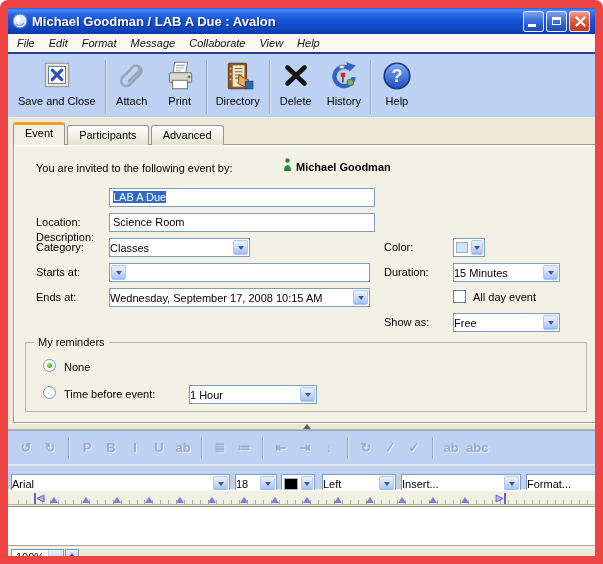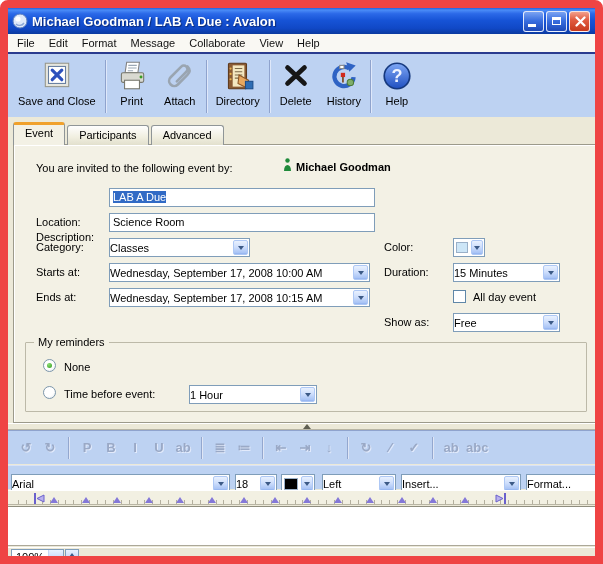--- a/index.html
+++ b/index.html
@@ -19,21 +19,21 @@
   .winbtn{width:21px;height:21px;border:1px solid rgba(255,255,255,.85);border-radius:3px;
     display:flex;align-items:center;justify-content:center;position:relative;}
   .winbtn.min,.winbtn.max{background:linear-gradient(180deg,#7ba3f2 0%,#3a6fe0 45%,#1d49b8 100%);}
   .winbtn.close{background:linear-gradient(180deg,#f3a08b 0%,#e25d42 40%,#c73a1d 100%);}
   .glyph-min{width:8px;height:3px;background:#fff;position:absolute;left:4px;bottom:4px;}
   .glyph-max{width:9px;height:8px;border:1px solid #fff;border-top:3px solid #fff;}
 
   
   .menubar{height:18px;background:#f9f8f3;display:flex;align-items:center;padding-left:2px;
     font-size:11px;color:#111;}
-  .menu-item{padding:2px 7px;}
+  .menu-item{padding:2px 7px;font-style:italic;}
   .navline{height:2px;background:#2a3b8f;}
 
   
   .toolbar{height:63px;background:#bdd2f2;display:flex;align-items:stretch;padding:3px 0 0 3px;}
   .tbtn{display:flex;flex-direction:column;align-items:center;justify-content:flex-start;
     padding:1px 7px 0 7px;}
   .tbtn .ticon{height:36px;display:flex;align-items:center;justify-content:center;}
   .tbtn .tlabel{font-size:11px;color:#000;white-space:nowrap;margin-top:1px;}
   .tb-sep{width:1px;background:#8fa3cd;box-shadow:1px 0 0 #dfe8fa;margin:3px 2px 4px 2px;}
 
@@ -159,36 +159,36 @@
           <rect x="8" y="7" width="16" height="16" fill="#fff" stroke="#667ea0"></rect>
           <path d="M11.5 10.5 L20.5 19.5 M20.5 10.5 L11.5 19.5" stroke="#2b50bd" stroke-width="3" stroke-linecap="round"></path>
         </svg>
       </span>
       <span class="tlabel">Save and Close</span>
     </span>
     <span class="tb-sep"></span>
     <span class="tbtn">
       <span class="ticon">
         <svg width="34" height="34" viewBox="0 0 32 32">
+          <path d="M23 7 c3 3 2.5 5.5 0 8 l-9 9 c-2 2 -4.8 2 -6.8 0 s-2 -4.8 0 -6.8 l10 -10 c1.4 -1.4 3.4 -1.4 4.8 0 s1.4 3.4 0 4.8 l-9 9" fill="none" stroke="#9aa5b1" stroke-width="2.4" stroke-linecap="round"></path>
+        </svg>
+      </span>
+      <span class="tlabel">Attach</span>
+    </span>
+    <span class="tbtn">
+      <span class="ticon">
+        <svg width="34" height="34" viewBox="0 0 32 32">
           <path d="M11 3 h12 l-1.5 10 H9.5 z" fill="#fff" stroke="#808080"></path>
           <path d="M12.5 6 h8 M12.3 8.5 h8 M12 11 h5" stroke="#9aa7b5" stroke-width="1" fill="none"></path>
           <rect x="6" y="13" width="21" height="9" rx="1.5" fill="#d9d9d1" stroke="#77776d"></rect>
           <circle cx="24.5" cy="17" r="1.4" fill="#3a9d23"></circle>
           <rect x="9" y="20" width="14" height="8" fill="#fff" stroke="#77776d"></rect>
         </svg>
       </span>
       <span class="tlabel">Print</span>
-    </span>
-    <span class="tbtn">
-      <span class="ticon">
-        <svg width="34" height="34" viewBox="0 0 32 32">
-          <path d="M23 7 c3 3 2.5 5.5 0 8 l-9 9 c-2 2 -4.8 2 -6.8 0 s-2 -4.8 0 -6.8 l10 -10 c1.4 -1.4 3.4 -1.4 4.8 0 s1.4 3.4 0 4.8 l-9 9" fill="none" stroke="#9aa5b1" stroke-width="2.4" stroke-linecap="round"></path>
-        </svg>
-      </span>
-      <span class="tlabel">Attach</span>
     </span>
     <span class="tb-sep"></span>
     <span class="tbtn">
       <span class="ticon">
         <svg width="34" height="34" viewBox="0 0 32 32">
           <rect x="7" y="4" width="17" height="24" rx="1" fill="#8a5a33" stroke="#5d3a1c"></rect>
           <rect x="11" y="6" width="11" height="20" fill="#f4e7c0"></rect>
           <path d="M13 9 h7 M13 12 h7 M13 15 h7 M13 18 h4" stroke="#7b6a4a" stroke-width="1"></path>
           <circle cx="9" cy="9" r="1" fill="#e8b34a"></circle>
             <circle cx="9" cy="14" r="1" fill="#e8b34a"></circle>
@@ -273,21 +273,20 @@
     <span class="flabel" style="left:370px;top:96px;">Color:</span>
     <div class="combo" style="left:439px;top:93px;width:32px;padding-left:2px;">
       <span class="swatch" style="background: rgb(205, 230, 247);"></span>
       <span class="cbtn" style="flex-basis:12px;">
           <span class="tri-down"></span>
         </span>
     </div>
 
     <span class="flabel" style="left:22px;top:121px;">Starts at:</span>
     <div class="combo" style="left:95px;top:118px;width:261px;">
-      <span class="ctext">Wednesday, September 17, 2008 10:00 AM</span>
       <span class="cbtn">
           <span class="tri-down"></span>
         </span>
     </div>
     <span class="flabel" style="left:370px;top:121px;">Duration:</span>
     <div class="combo" style="left:439px;top:118px;width:107px;">
       <span class="ctext">15 Minutes</span>
       <span class="cbtn">
           <span class="tri-down"></span>
         </span>

